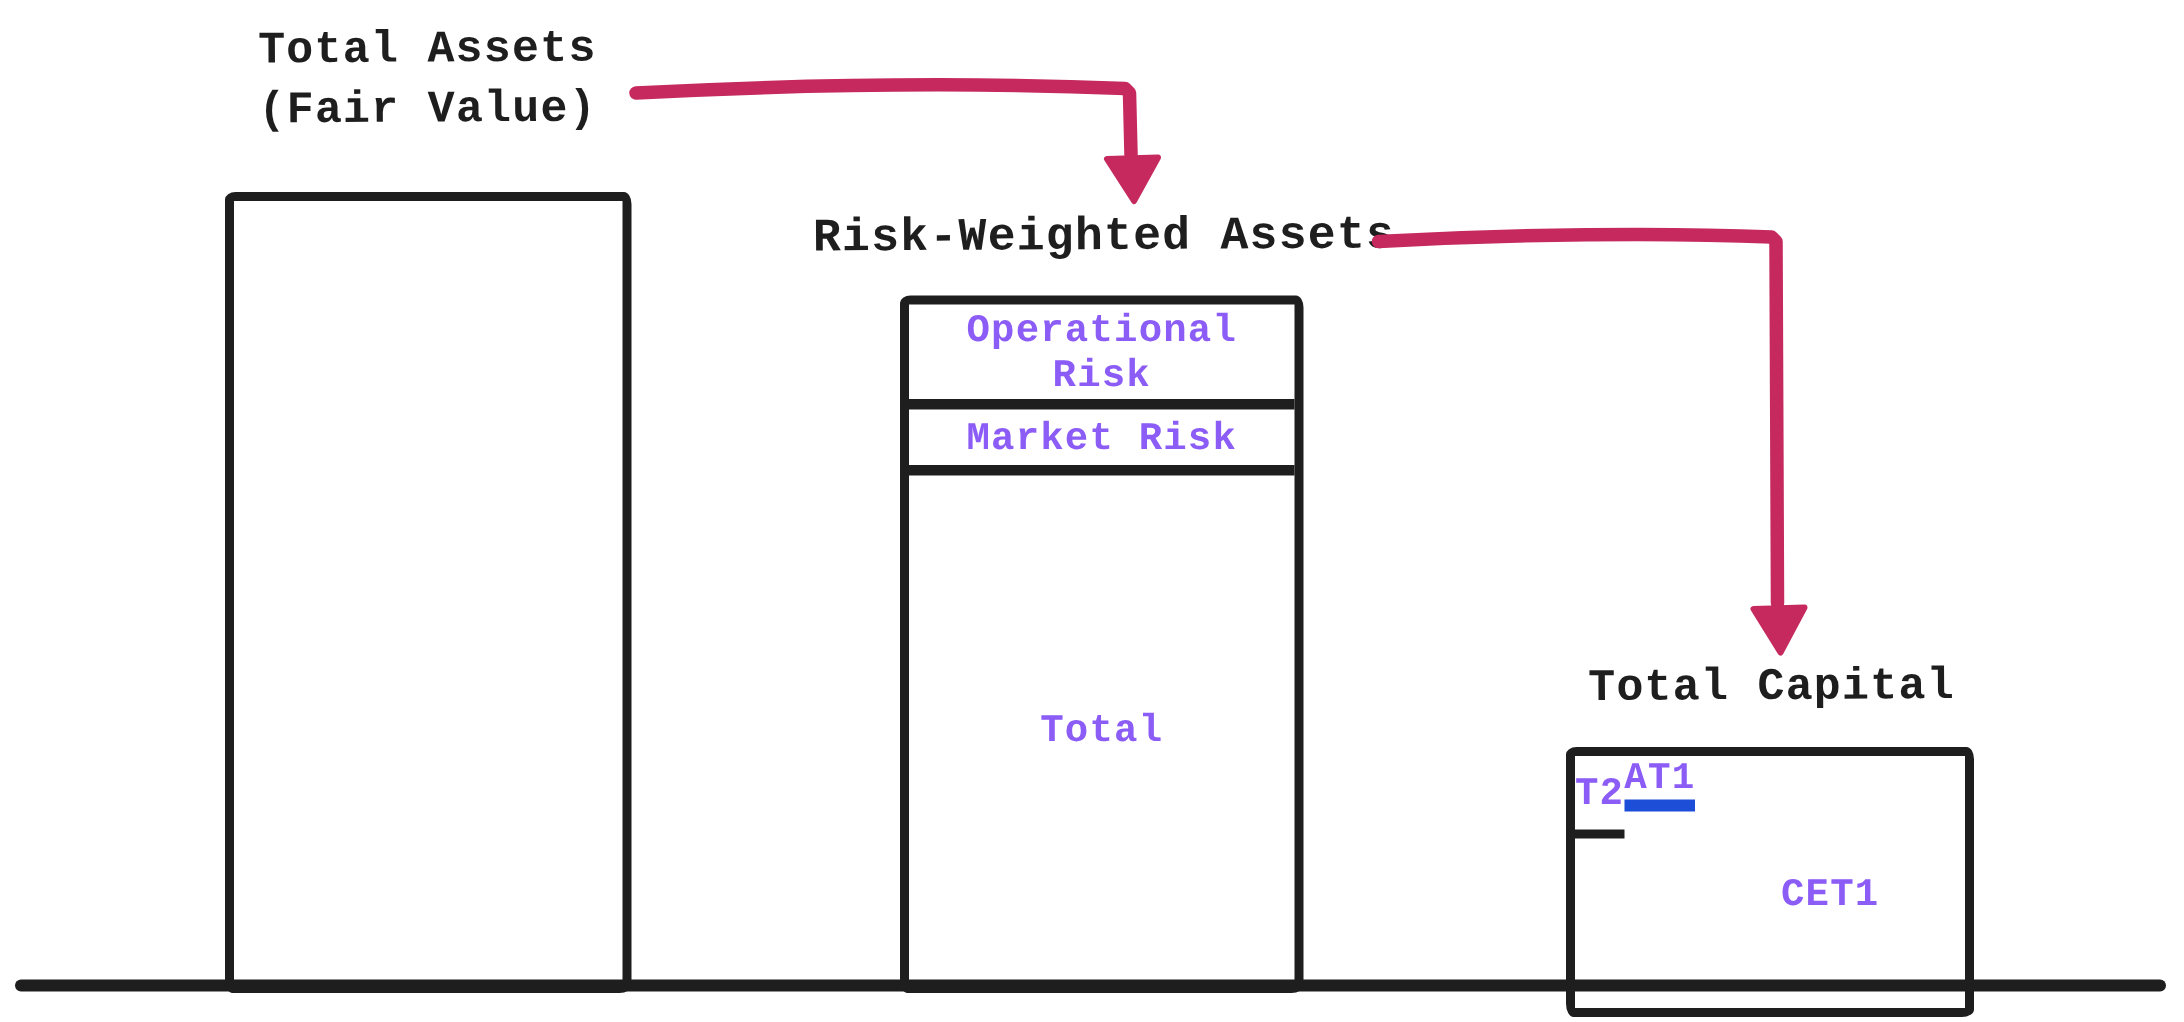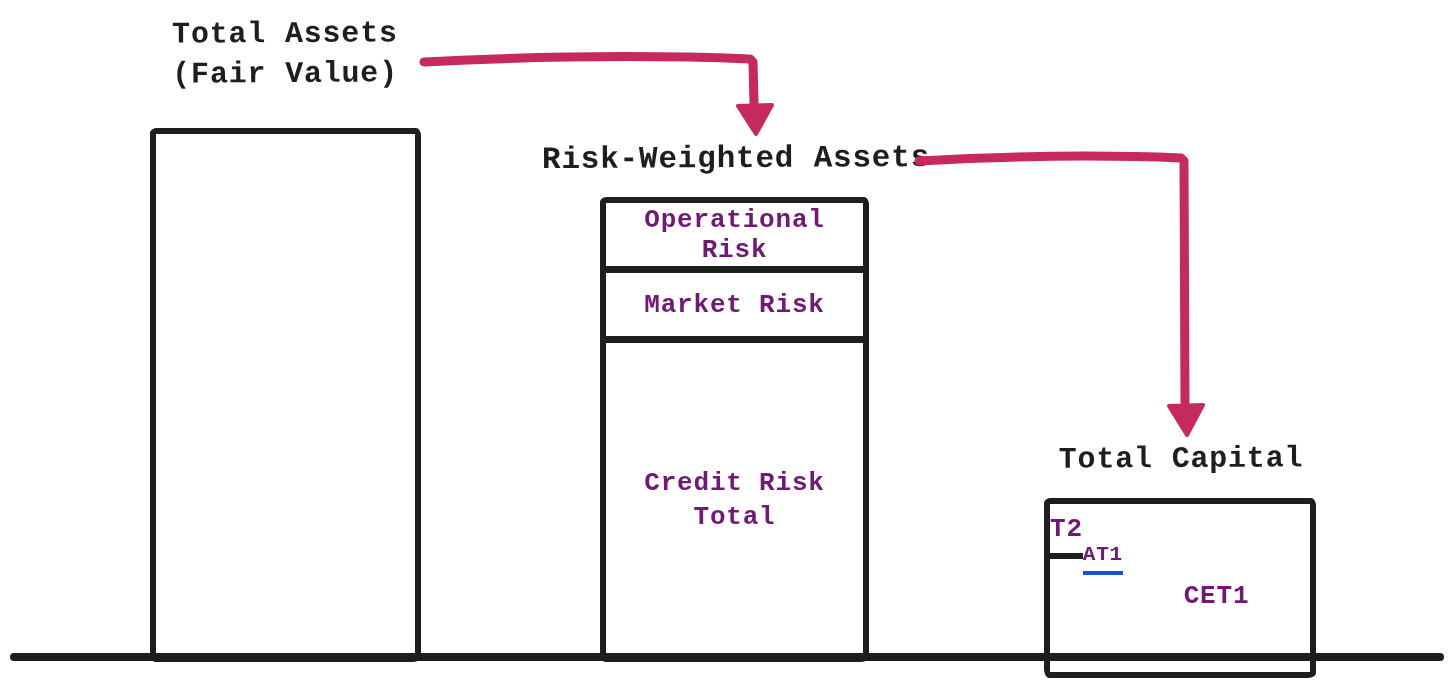--- a/index.html
+++ b/index.html
@@ -63,34 +63,34 @@
     display: flex; flex-direction: row;
   }
 
   .segment {
     display: flex;
     align-items: center;
     justify-content: center;
     flex-direction: column;
     font-weight: 600;
     letter-spacing: 0.8px;
-    color: #701a75;
+    color: #8b5cf6;
     box-sizing: border-box;
     text-align: center;
   }
   .segment .line { display: block; }
 
   
   #seg-operational { height: 70px; border-bottom: 7px solid #1e1e1e; font-size: 26px; }
-  #seg-market      { height: 70px; border-bottom: 7px solid #1e1e1e; font-size: 26px; align-items: center; }
+  #seg-market      { height: 44px; border-bottom: 7px solid #1e1e1e; font-size: 26px; align-items: center; }
   #seg-credit      { flex: 1; font-size: 26px; line-height: 34px; }
 
   
   #seg-t2   { height: 55px; border-bottom: 6px solid #1e1e1e; font-size: 26px; }
-  #seg-at1  { height: 37px; border-bottom: 4px solid #1d4ed8; font-size: 21px; margin-top: 34px; }
+  #seg-at1  { height: 37px; border-bottom: 8px solid #1d4ed8; font-size: 25px; }
   #seg-cet1 { flex: 1; font-size: 26px; margin-top: 16px; }
 
   
   #ground-line {
     position: absolute;
     left: 10px; top: 653px;
     width: 1434px; height: 8px;
     background: #1e1e1e;
     border-radius: 4px;
   }
@@ -131,21 +131,20 @@
   <div class="hand-label" id="label-rwa">Risk-Weighted Assets</div>
 
   <div class="bar" id="bar-rwa">
     <div class="segment" id="seg-operational">
       <span class="line">Operational Risk</span>
     </div>
     <div class="segment" id="seg-market">
       <span class="line">Market Risk</span>
     </div>
     <div class="segment" id="seg-credit">
-      <span class="line">Credit Risk</span>
       <span class="line">Total</span>
     </div>
   </div>
 
   <div class="hand-label" id="label-total-capital">Total Capital</div>
 
   <div class="bar" id="bar-total-capital">
     <div class="segment" id="seg-t2">
       <span class="line">T2</span>
     </div>

